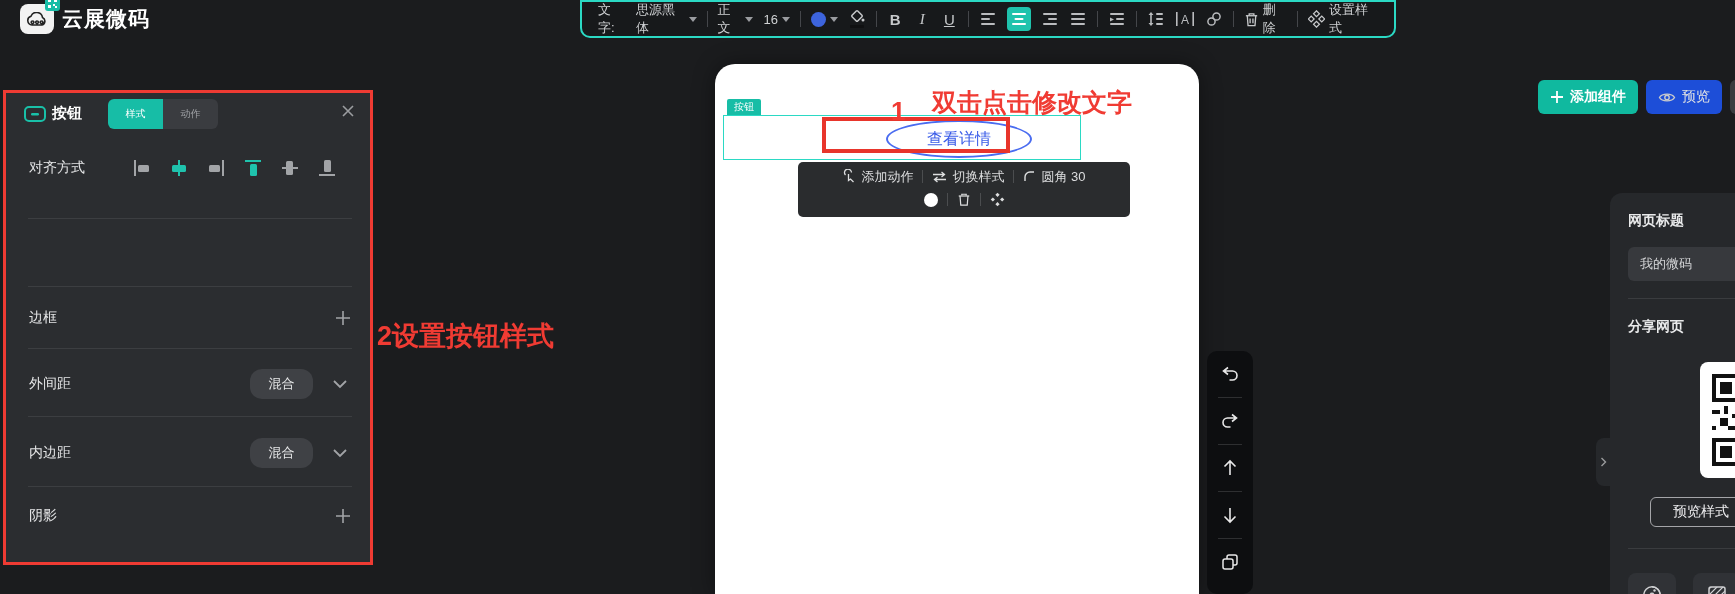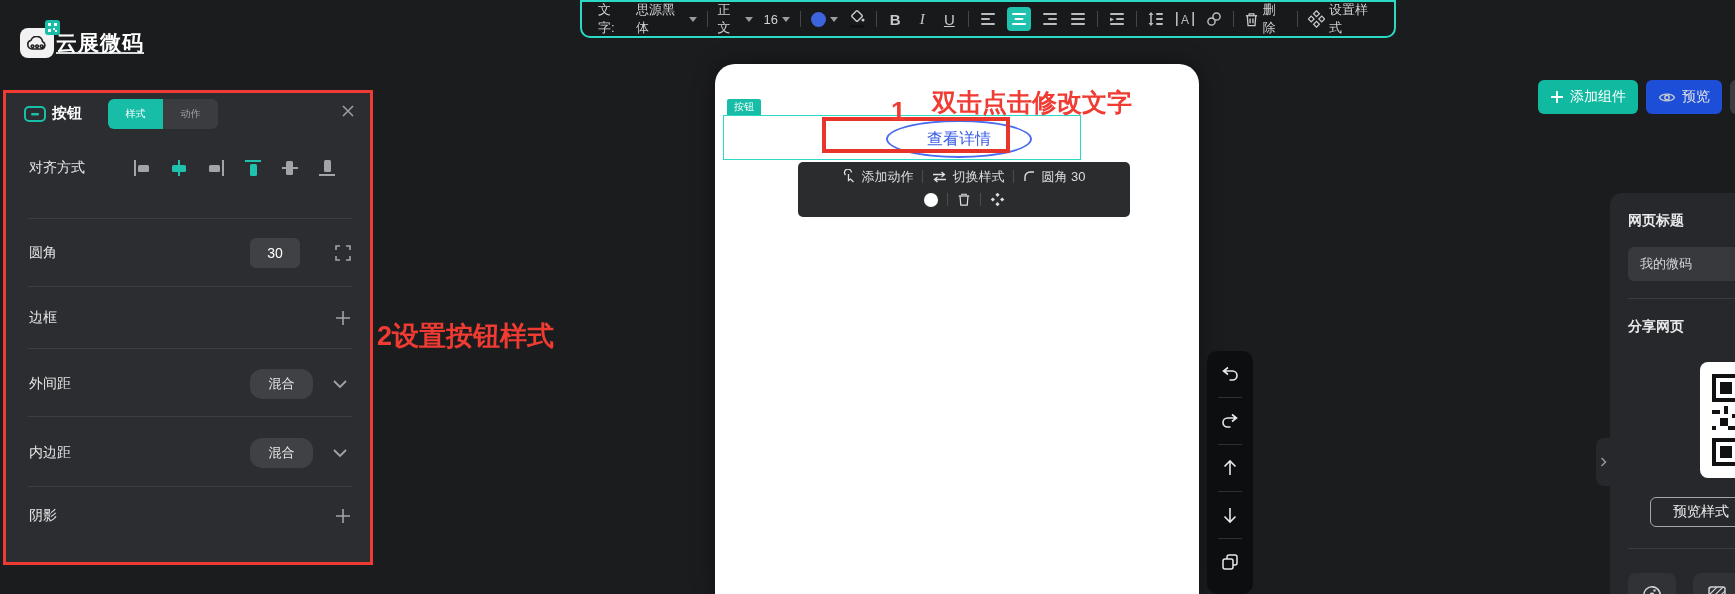--- a/index.html
+++ b/index.html
@@ -8,21 +8,21 @@
     background:#1b1c1e;
     font-family:"Liberation Sans","DejaVu Sans",sans-serif;
     overflow:hidden; position:relative; color:#d8d9da;
   }
   #app { position:absolute; inset:0; }
   .abs { position:absolute; }
   .vsep { width:1px; height:16px; background:#44464a; }
   svg { display:block; }
 
   
-  .logo { left:20px; top:28px; display:flex; align-items:center; gap:2px;text-decoration:underline; }
+  .logo { left:20px; top:4px; display:flex; align-items:center; gap:8px; }
   .logo-badge { position:relative; width:34px; height:30px; background:#f2f2f2; border-radius:8px;
     display:flex; align-items:center; justify-content:center; }
   .logo-qr { position:absolute; right:-6px; top:-8px; width:15px; height:15px; background:#17bda6;
     border-radius:3px; display:flex; align-items:center; justify-content:center; }
   .logo-text { color:#fff; font-size:21px; font-weight:bold; letter-spacing:1px; }
 
   
   .toolbar { left:552px; top:0; width:816px; height:38px; background:#17191b;
     border:2px solid #2bd9c4; border-radius:0 0 10px 10px;
     display:flex; align-items:center; gap:10px; padding:0 16px; font-size:13px; color:#cfd1d3;margin-left:28px; }
@@ -73,21 +73,21 @@
   .white-dot { width:14px; height:14px; border-radius:50%; background:#fff; cursor:pointer; }
 
   
   .vtb { left:1207px; top:351px; width:46px; height:243px; background:#0d0e10; border-radius:10px;
     display:flex; flex-direction:column; align-items:center; }
   .vtb-btn { width:100%; height:46px; display:flex; align-items:center; justify-content:center; cursor:pointer; }
   .vtb-sep { width:24px; height:1px; background:#2e2f31; }
 
   
   .btn-add { left:1538px; top:80px; width:100px; height:34px; background:#10b99f; border-radius:6px; color:#fff;
-    font-size:14px; display:flex; align-items:center; justify-content:center; gap:6px; cursor:pointer; }
+    font-size:14px; display:flex; align-items:center; justify-content:center; gap:6px; cursor:pointer;font-weight:bold; }
   .btn-preview { left:1646px; top:80px; width:76px; height:34px; background:#1d4ed8; border-radius:6px; color:#e2e3e4;
     font-size:14px; display:flex; align-items:center; justify-content:center; gap:6px; cursor:pointer; }
   .btn-cut { left:1730px; top:80px; width:20px; height:34px; background:#3a3c40; border-radius:6px; }
 
   
   .rpanel { left:1610px; top:193px; width:140px; height:401px; background:#26282b; border-radius:12px 0 0 0; }
   .rp-label { position:absolute; left:18px; font-size:14px; color:#e8e9ea; font-weight:bold; }
   .rp-input { position:absolute; left:18px; top:54px; width:130px; height:34px; background:#37393d; border:none;
     border-radius:6px; color:#d5d6d8; font-size:13px; padding-left:12px; font-family:inherit; }
   .rp-div { position:absolute; left:18px; width:110px; height:1px; background:#3a3c3f; }
@@ -308,34 +308,20 @@
             <svg width="22" height="22" viewBox="0 0 22 22">
               <rect x="8" y="3" width="7" height="12" rx="1.5" fill="#a2a4a7"></rect>
               <rect x="3" y="17" width="16" height="2" fill="#a2a4a7"></rect>
             </svg>
           </span>
       </div>
     </div>
 
     <div class="lp-div" style="top:125px;"></div>
 
-    <div class="lp-row" style="top:145px;">
-      <span class="lp-label">圆角</span>
-      <input class="num-input" style="left: 221px;" value="30">
-      <span class="plus-ic">
-        <svg width="18" height="18" viewBox="0 0 18 18">
-            <g fill="none" stroke="#a2a4a7" stroke-width="1.6">
-              <path d="M2 6 V2 h4"></path>
-              <path d="M12 2 h4 v4"></path>
-              <path d="M16 12 v4 h-4"></path>
-              <path d="M6 16 H2 v-4"></path>
-            </g>
-          </svg>
-      </span>
-    </div>
 
     <div class="lp-div" style="top:193px;"></div>
 
     <div class="lp-row" style="top:210px;">
       <span class="lp-label">边框</span>
       <span class="plus-ic">
         <svg width="18" height="18" viewBox="0 0 18 18">
             <path d="M9 2 v14 M2 9 h14" stroke="#a2a4a7" stroke-width="1.6"></path>
           </svg>
       </span>

